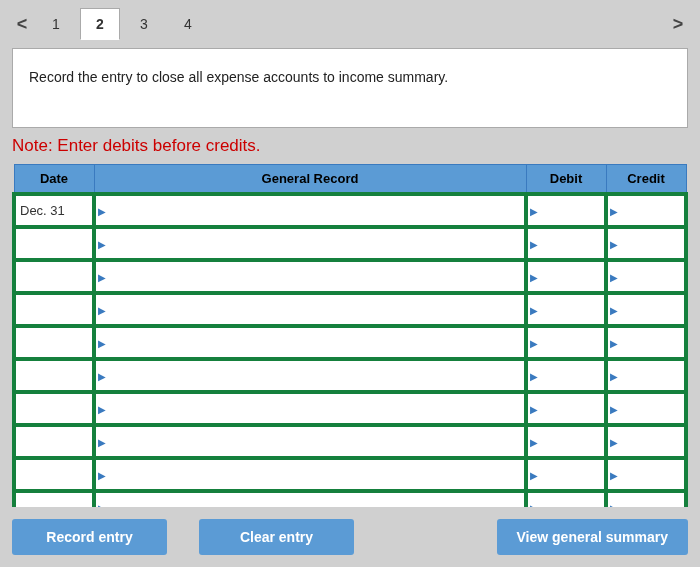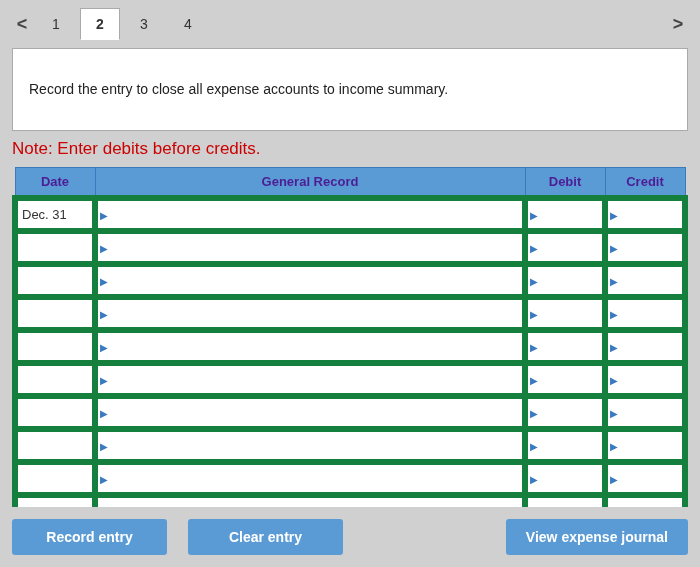--- a/index.html
+++ b/index.html
@@ -54,21 +54,21 @@
 
     
     .main-content {
       margin: 0 12px;
     }
 
     
     .instruction-box {
       background: #fff;
       border: 1px solid #aaa;
-      padding: 30px 16px;
+      padding: 18px 16px;
       margin-bottom: 8px;
       min-height: 80px;
     }
     .instruction-text {
       font-size: 14px;
       color: #222;
       line-height: 1.5;
     }
 
     
@@ -79,21 +79,21 @@
     }
 
     
     .journal-table {
       width: 100%;
       border-collapse: collapse;
       border: 1px solid #555;
     }
     .journal-table thead tr th {
       background: #5b9bd5;
-      color: #4c1d95;
+      color: #000000;
       font-weight: bold;
       font-size: 13px;
       text-align: center;
       padding: 6px 4px;
       border: 1px solid #3a7abf;
     }
     .journal-table thead tr th.date-col {
       width: 80px;
     }
     .journal-table thead tr th.journal-col {
@@ -101,21 +101,21 @@
     }
     .journal-table thead tr th.debit-col {
       width: 80px;
       text-align: center;
     }
     .journal-table thead tr th.credit-col {
       width: 80px;
     }
 
     .journal-table tbody tr td {
-      border: 6px solid #15803d;
+      border: 4px solid #15803d;
       height: 33px;
       padding: 2px 4px;
       font-size: 13px;
       color: #333;
       background: #fff;
       position: relative;
     }
 
     
     .cell-with-arrow {
@@ -144,21 +144,21 @@
     .date-cell {
       text-align: left;
       font-size: 13px;
     }
 
     
     .bottom-buttons {
       display: flex;
       align-items: center;
       padding: 12px 12px;
-      gap: 5px;
+      gap: 16px;
       position: absolute;
       bottom: 0;
       left: 0;
       right: 0;
       background: #d0d0d0;
     }
     .btn {
       background: #5b9bd5;
       color: #fff;
       border: none;
@@ -285,14 +285,14 @@
         <td class="cell-with-arrow"><input type="text" style=""></td>
       </tr>
     </tbody>
   </table>
 
 </div>
 
 <div class="bottom-buttons">
   <button class="btn btn-record">Record entry</button>
   <button class="btn btn-clear">Clear entry</button>
-  <button class="btn btn-view">View expense journal</button>
+  <button class="btn btn-view">View general summary</button>
 </div>
 
 </body></html>

